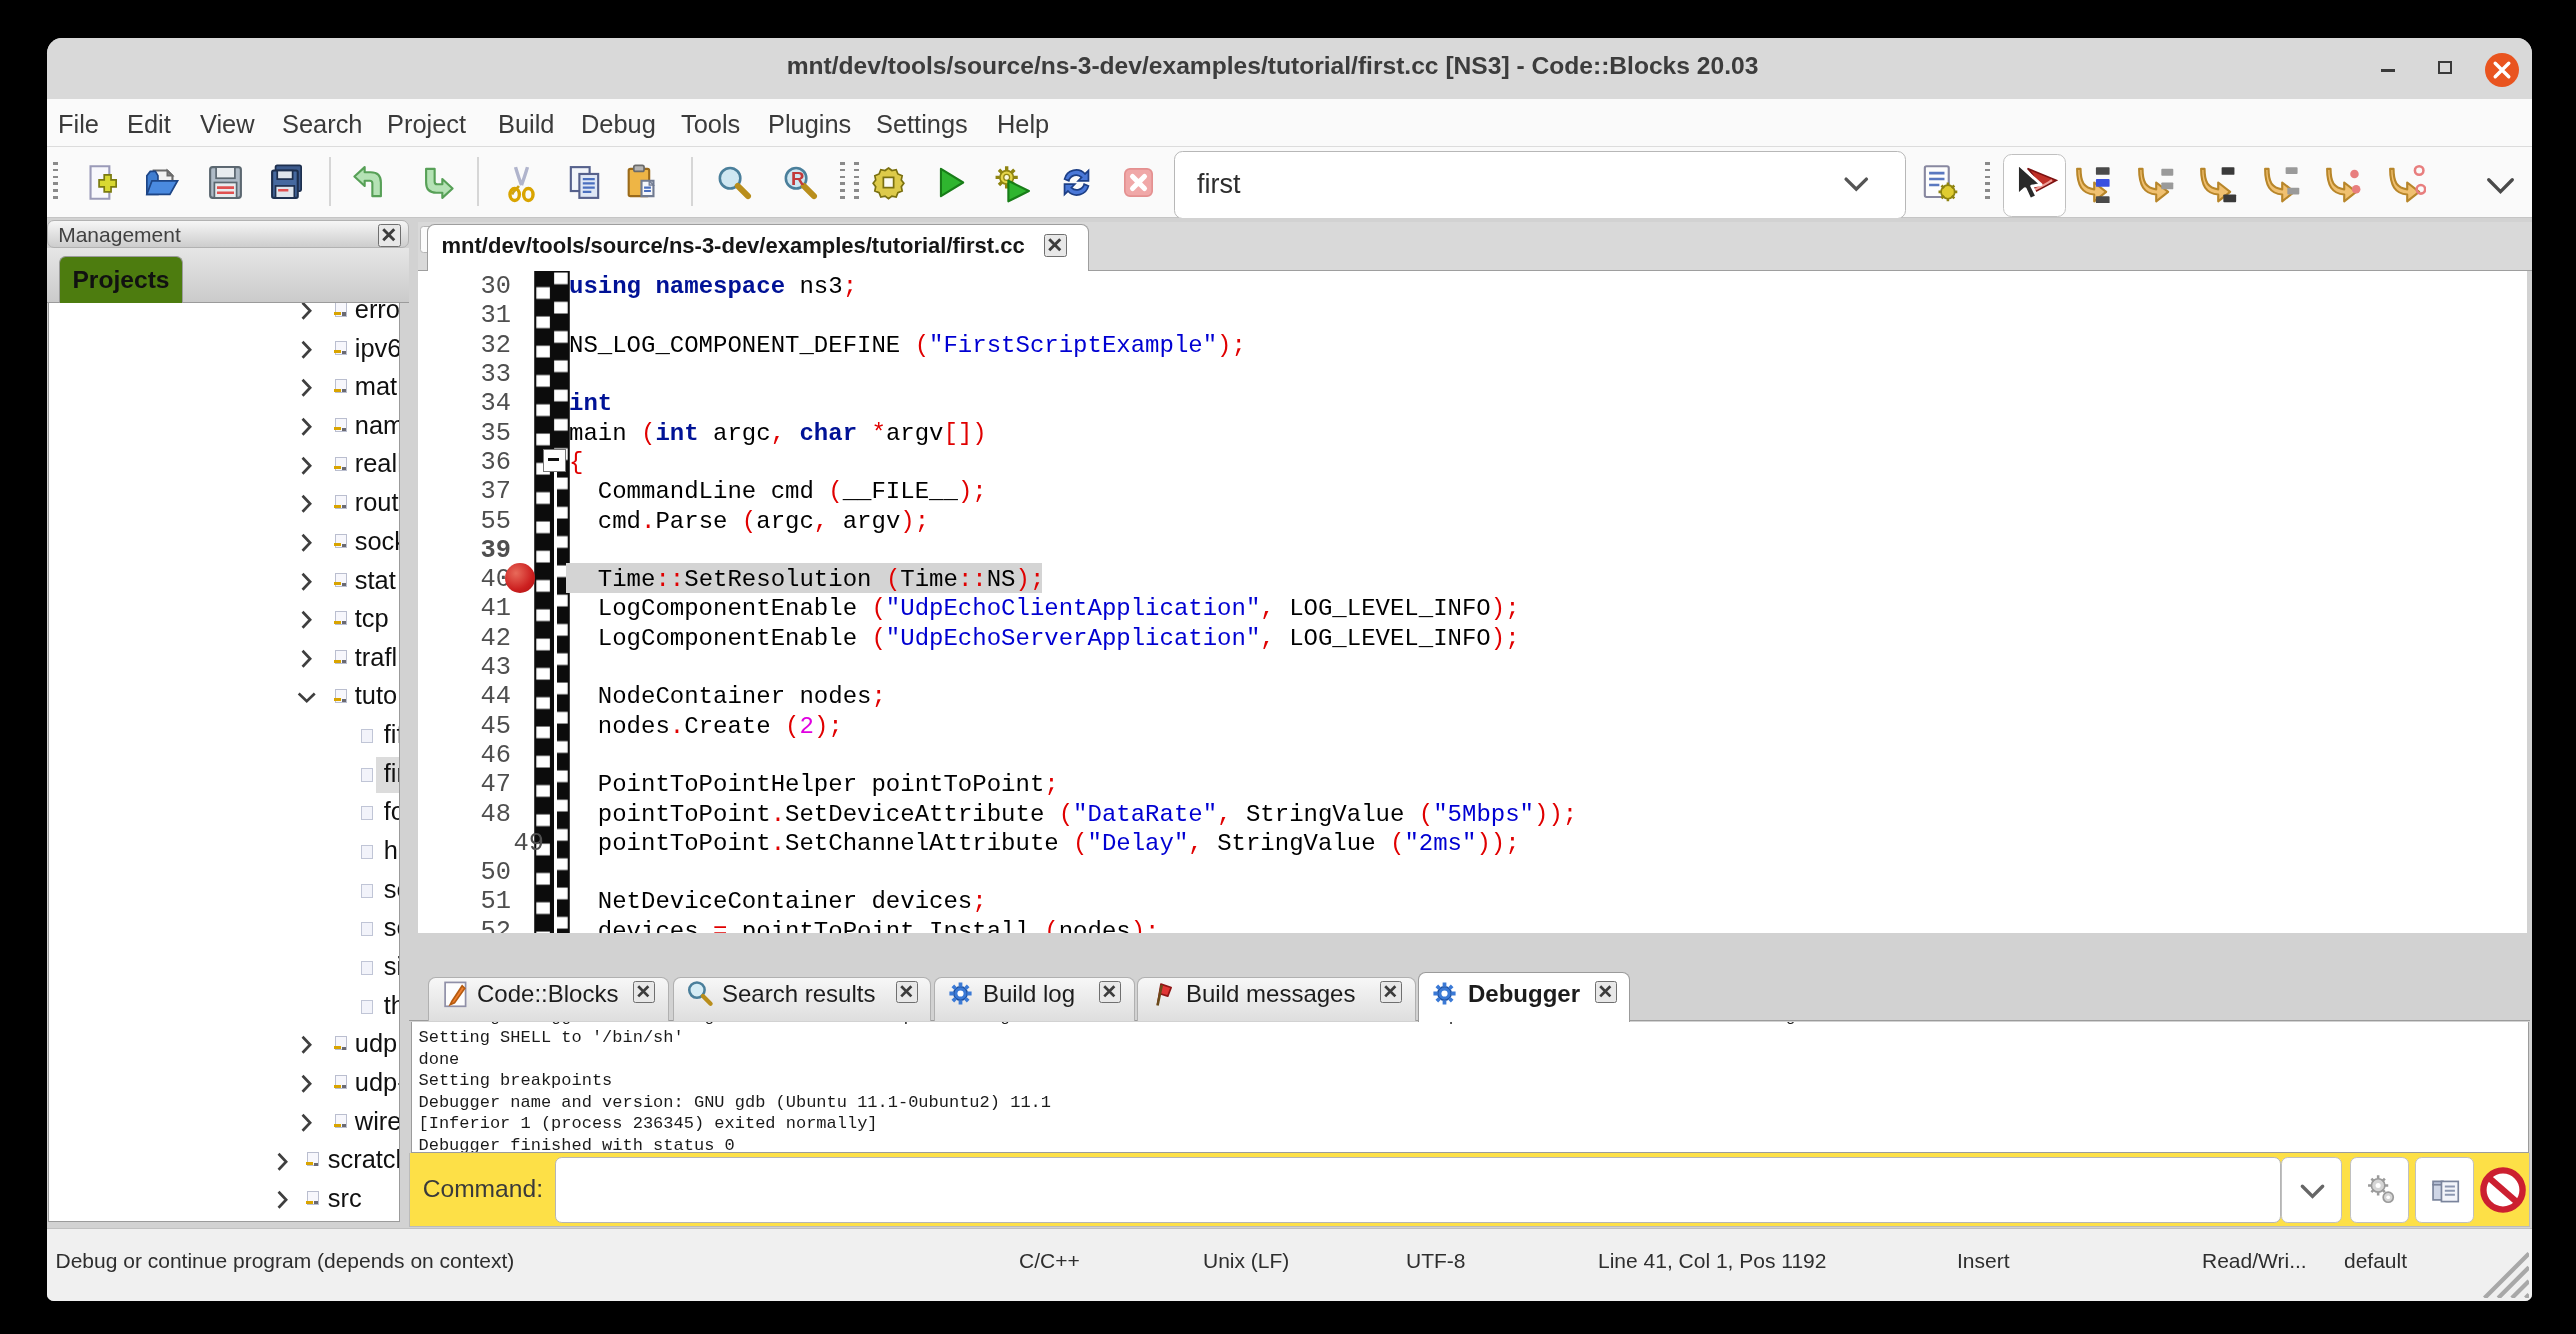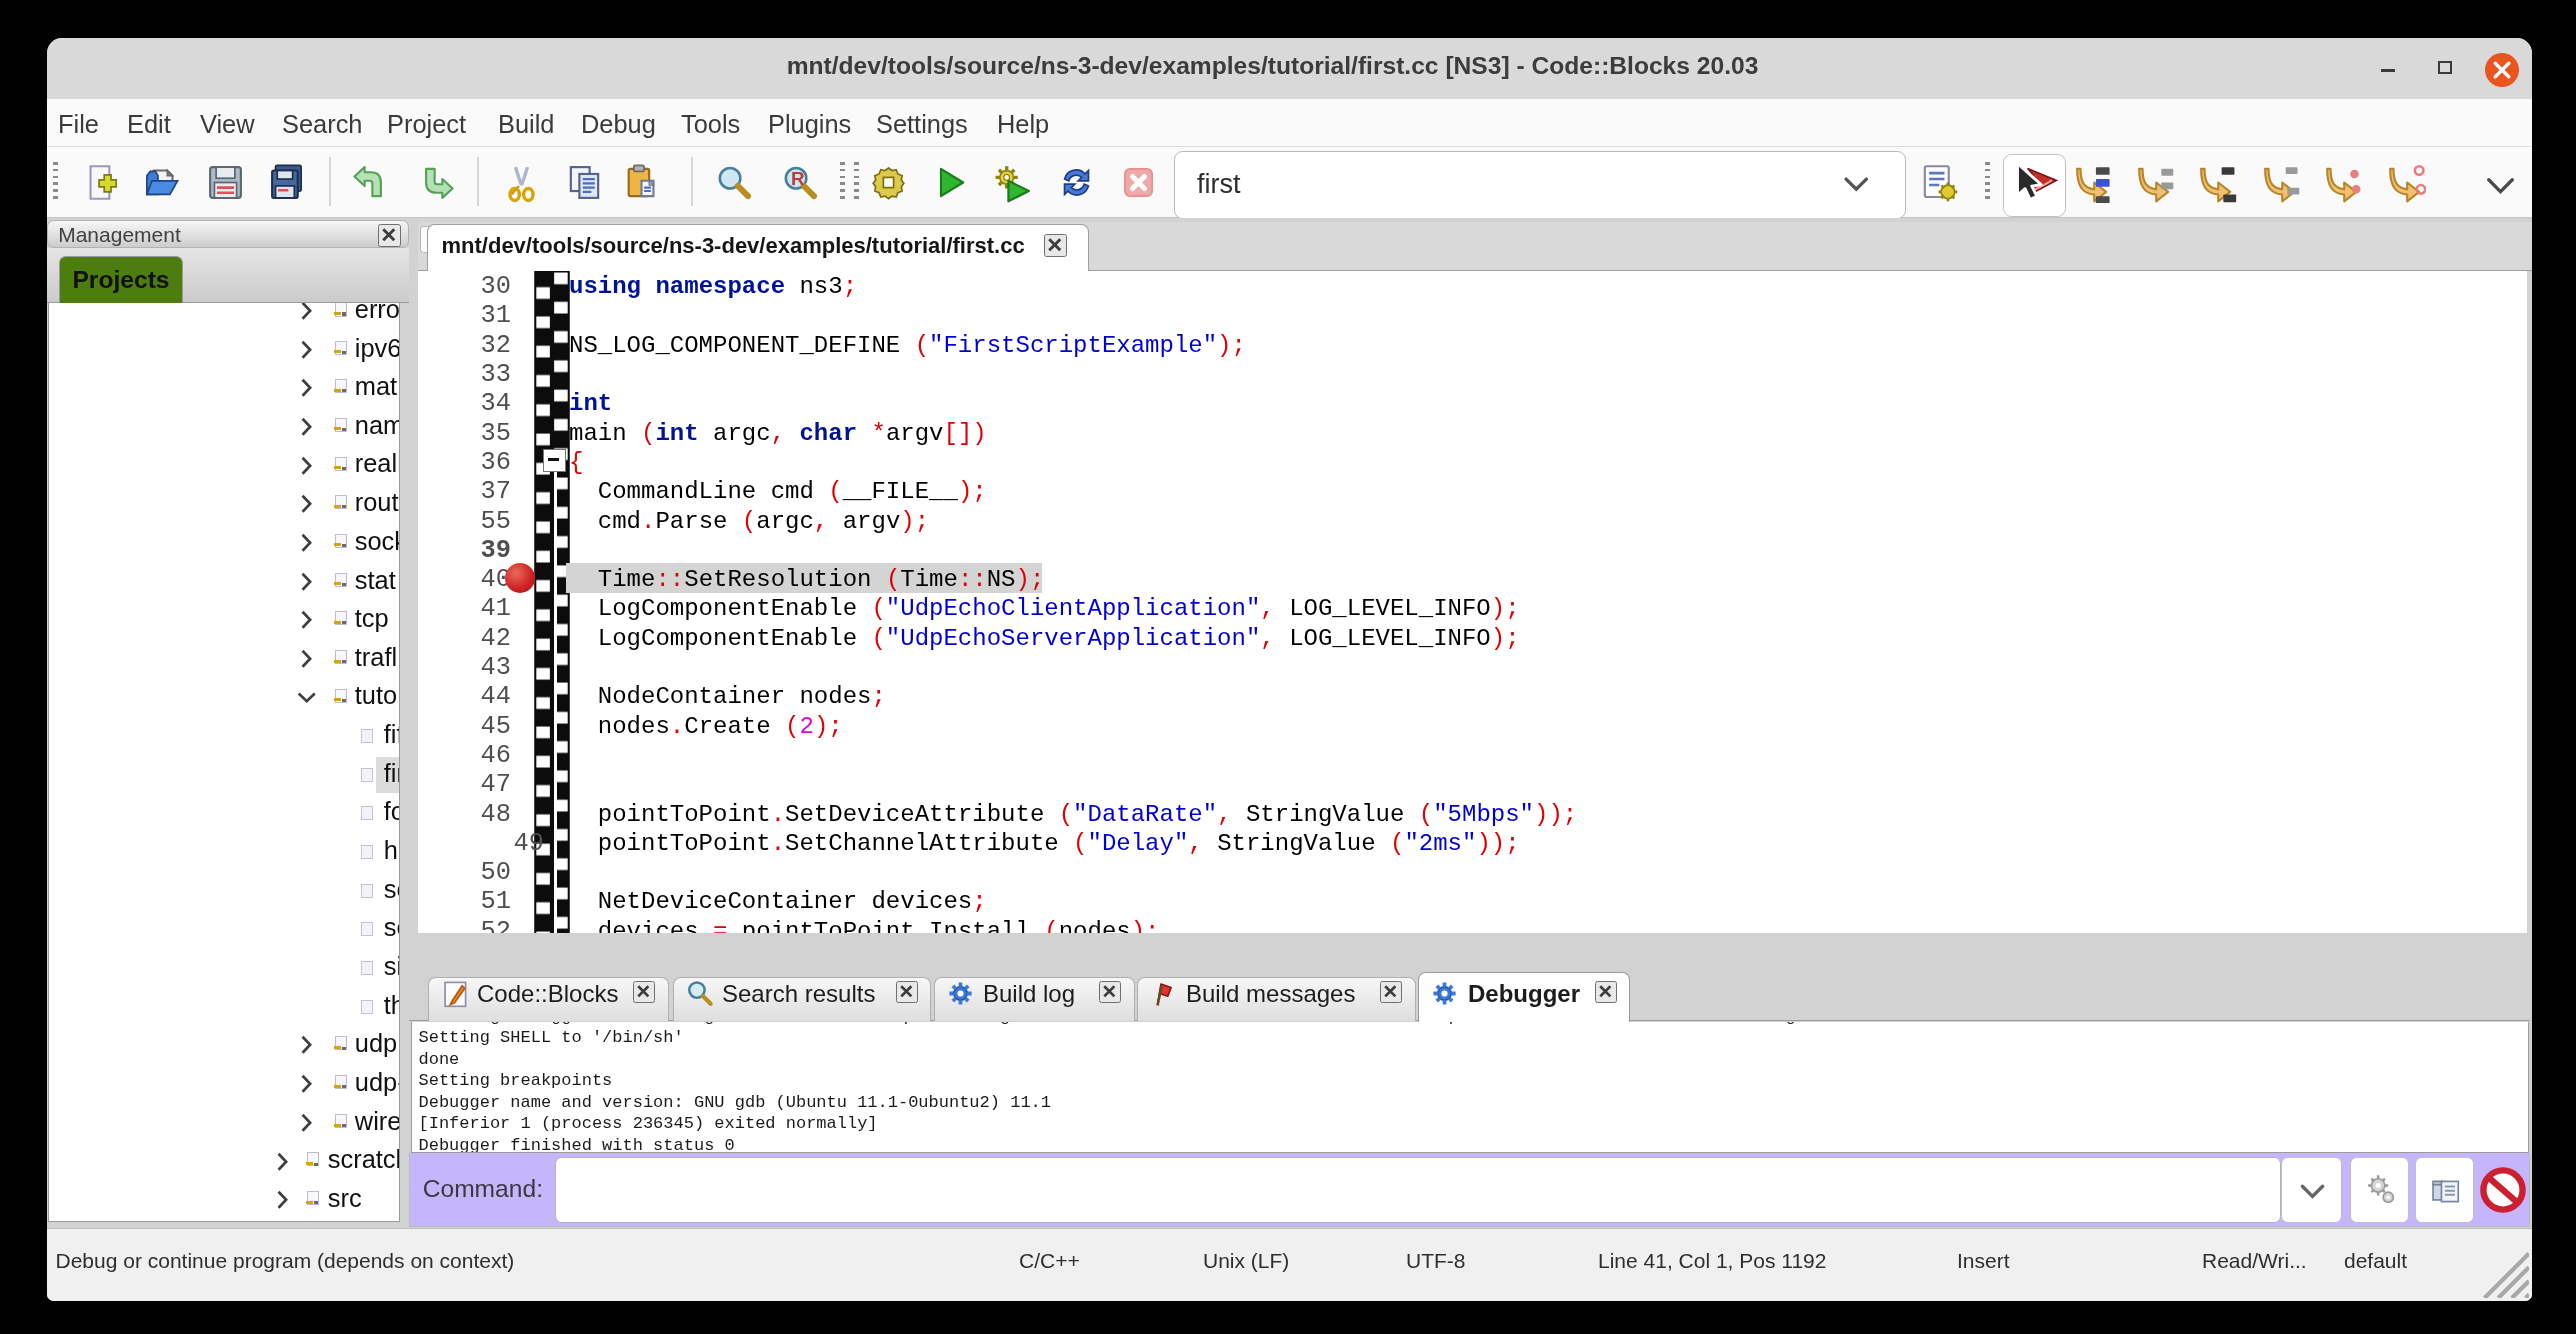--- a/index.html
+++ b/index.html
@@ -38,21 +38,21 @@
 .cl .s{color:#e00000;}
 .cl .n{color:#e000e0;}
 
 #logs{left:362px;top:898px;width:2121px;height:290px;}
 #ltabs{left:0;top:32px;width:2121px;height:53px;border-bottom:1.7px solid #9b9b9b;box-sizing:border-box;}
 .btab{position:absolute;box-sizing:border-box;border:1.7px solid #b0b0b0;border-bottom:none;border-radius:7.6px 7.6px 0 0;background:linear-gradient(180deg,#f7f7f7,#dedede);}
 .btab.act{background:#fff;border-color:#9b9b9b;}
 .btxt{position:absolute;font-size:24px;color:#1c1c1c;white-space:nowrap;}
 #logc{left:1.7px;top:86px;width:2118px;height:131px;background:#fff;border:0.8px solid #9b9b9b;border-top:none;box-sizing:border-box;overflow:hidden;}
 .logl{position:absolute;left:6.8px;font-family:"Liberation Mono",monospace;font-size:17px;line-height:21.5px;color:#1a1a1a;white-space:pre;}
-#cmdrow{left:0;top:217px;width:2121px;height:74px;background:#c4b5fd;border:0.8px solid #bbb;border-top:none;box-sizing:border-box;}
+#cmdrow{left:0;top:217px;width:2121px;height:74px;background:#fde047;border:0.8px solid #bbb;border-top:none;box-sizing:border-box;}
 .cbtn{position:absolute;background:#fff;border:1.7px solid #c0c0c0;border-radius:6.8px;box-sizing:border-box;}
 
 #status{left:0;top:1190px;width:2485px;height:73px;background:#f0f0f0;border-top:1.7px solid #c0c0c0;box-sizing:border-box;}
 .st{position:absolute;top:20.3px;font-size:21px;color:#2e2e2e;white-space:nowrap;}
 svg{display:block;}
 </style></head><body>
 <div id="win">
 <div class="abs" id="tbar"></div>
 <div class="abs" id="ttl">mnt/dev/tools/source/ns-3-dev/examples/tutorial/first.cc [NS3] - Code::Blocks 20.03</div>
 <div class="abs" style="left:2334px;top:30.5px;width:14.4px;height:3.4px;background:#3a3a3a;"></div>
@@ -460,20 +460,21 @@
 <div class="cl" style="top:321px;">  LogComponentEnable <span class="s">(</span><span class="t">"UdpEchoClientApplication"</span><span class="s">,</span> LOG_LEVEL_INFO<span class="s">);</span></div>
 <div class="ln" style="left:0;top:351px;">42</div>
 <div class="cl" style="top:351px;">  LogComponentEnable <span class="s">(</span><span class="t">"UdpEchoServerApplication"</span><span class="s">,</span> LOG_LEVEL_INFO<span class="s">);</span></div>
 <div class="ln" style="left:0;top:380px;">43</div>
 <div class="ln" style="left:0;top:409px;">44</div>
 <div class="cl" style="top:409px;">  NodeContainer nodes<span class="s">;</span></div>
 <div class="ln" style="left:0;top:439px;">45</div>
 <div class="cl" style="top:439px;">  nodes<span class="s">.</span>Create <span class="s">(</span><span class="n">2</span><span class="s">);</span></div>
 <div class="ln" style="left:0;top:468px;">46</div>
 <div class="ln" style="left:0;top:497px;">47</div>
+<div class="cl" style="top:497px;">  PointToPointHelper pointToPoint<span class="s">;</span></div>
 <div class="ln" style="left:0;top:527px;">48</div>
 <div class="cl" style="top:527px;">  pointToPoint<span class="s">.</span>SetDeviceAttribute <span class="s">(</span><span class="t">"DataRate"</span><span class="s">,</span> StringValue <span class="s">(</span><span class="t">"5Mbps"</span><span class="s">));</span></div>
 <div class="ln" style="left:16px;top:556px;padding-left:17px;">49</div>
 <div class="cl" style="top:556px;">  pointToPoint<span class="s">.</span>SetChannelAttribute <span class="s">(</span><span class="t">"Delay"</span><span class="s">,</span> StringValue <span class="s">(</span><span class="t">"2ms"</span><span class="s">));</span></div>
 <div class="ln" style="left:0;top:585px;">50</div>
 <div class="ln" style="left:0;top:614px;">51</div>
 <div class="cl" style="top:614px;">  NetDeviceContainer devices<span class="s">;</span></div>
 <div class="ln" style="left:0;top:644px;">52</div>
 <div class="cl" style="top:644px;">  devices <span class="s">=</span> pointToPoint<span class="s">.</span>Install <span class="s">(</span>nodes<span class="s">);</span></div>
 <div class="abs" style="left:87px;top:292px;width:30px;height:30px;border-radius:50%;background:radial-gradient(circle at 11px 10.2px,#e86a5a,#cc1f1f 60%,#a81212);"></div>

